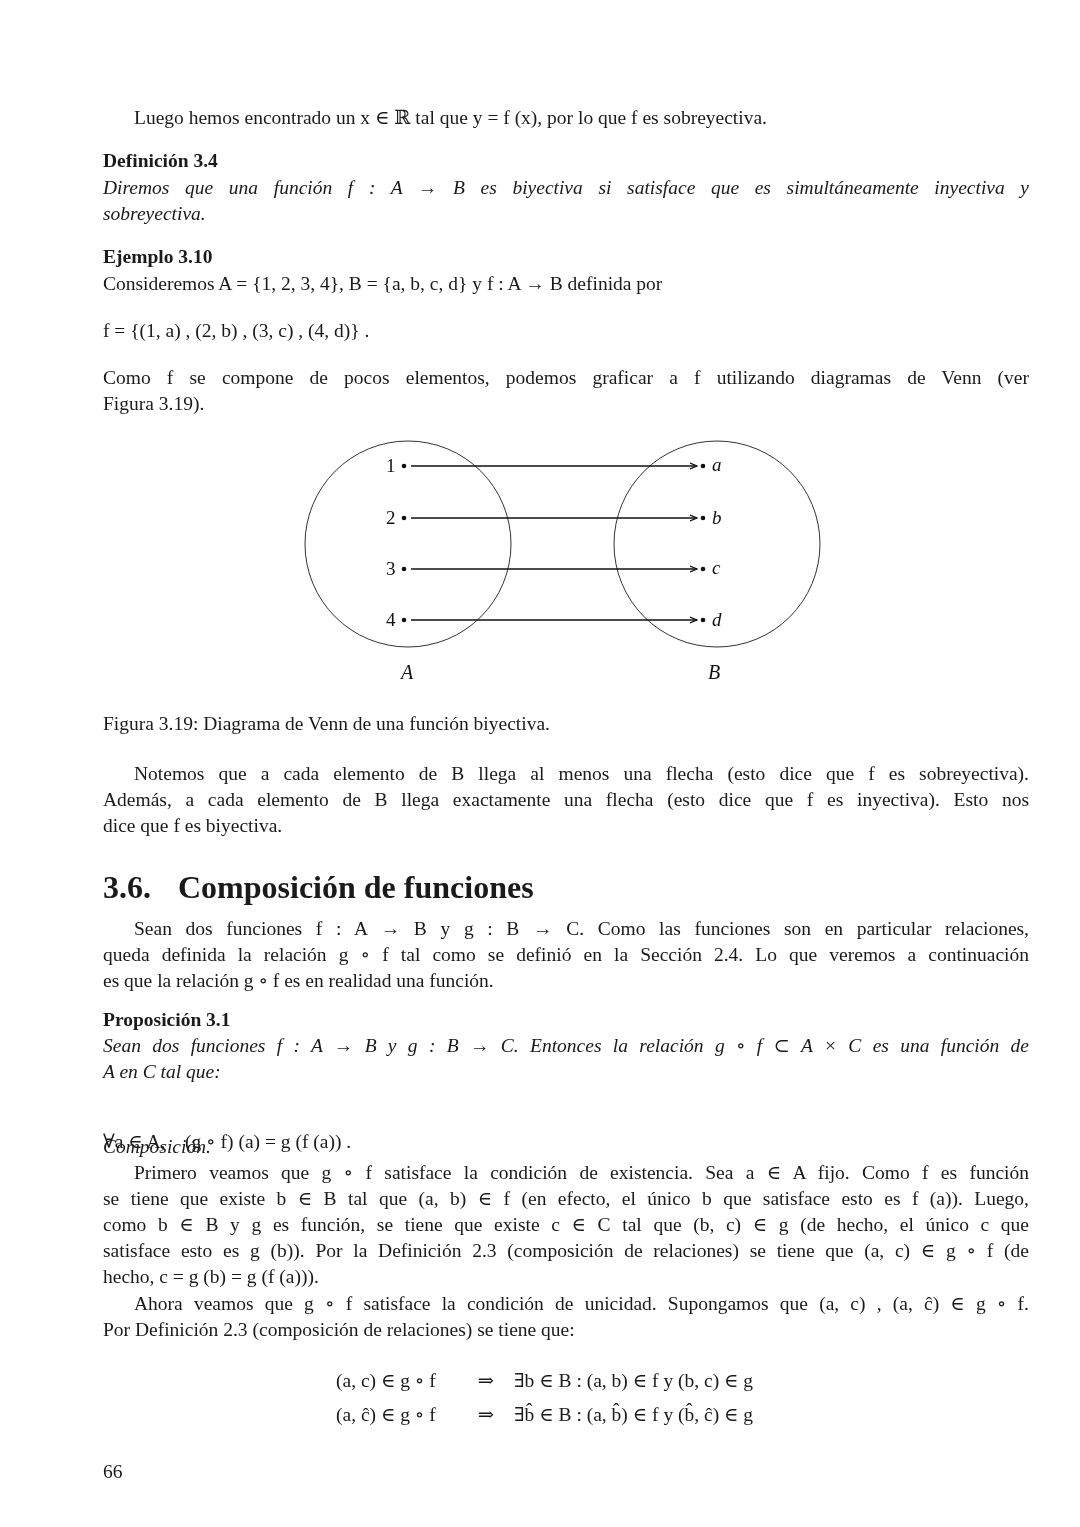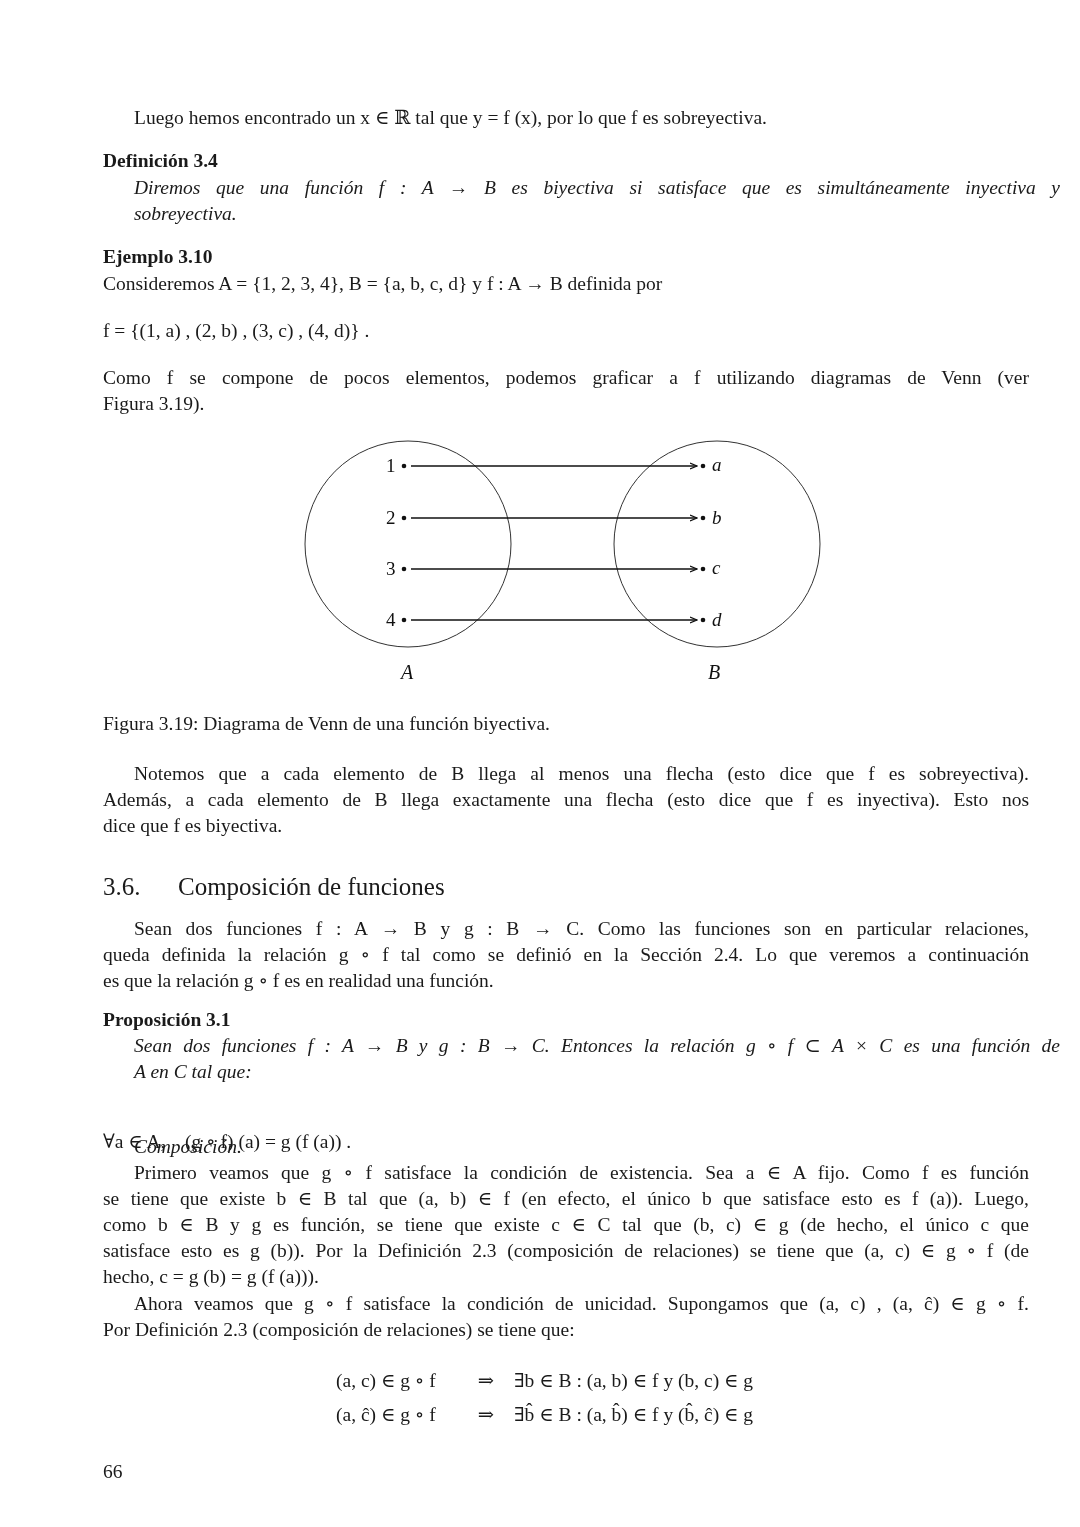--- a/index.html
+++ b/index.html
@@ -4,23 +4,23 @@
 <style>
   html, body { margin: 0; padding: 0; background: #ffffff; }
   body { width: 1080px; height: 1527px; position: relative; overflow: hidden;
          font-family: "DejaVu Serif", "Liberation Serif", serif; color: #1a1a1a; }
   .page { position: absolute; left: 0; top: 0; width: 1040px; height: 1527px; }
   .line { position: absolute; left: 103px; width: 926px; font-size: 19.5px; line-height: 26px;
           font-family: "Liberation Serif", "DejaVu Serif", serif; white-space: nowrap; }
   .just { text-align: justify; text-align-last: justify; }
   .indent { padding-left: 31px; box-sizing: border-box; }
   .bold { font-weight: bold; }
-  .ital { font-style: italic; margin-left: 31px; }
+  .ital { font-style: italic; }
   .center { text-align: left; }
-  .sec { font-size: 25px; font-weight: normal; }
+  .sec { font-size: 32px; font-weight: bold; }
   .sec .num { display: inline-block; width: 75px; }
   svg text { font-family: "Liberation Serif", "DejaVu Serif", serif; }
 </style>
 </head>
 <body>
 
 <div class="page">
 
   <div class="line indent" style="top:105px;">Luego hemos encontrado un x ∈ ℝ tal que y = f (x), por lo que f es sobreyectiva.</div>
 

